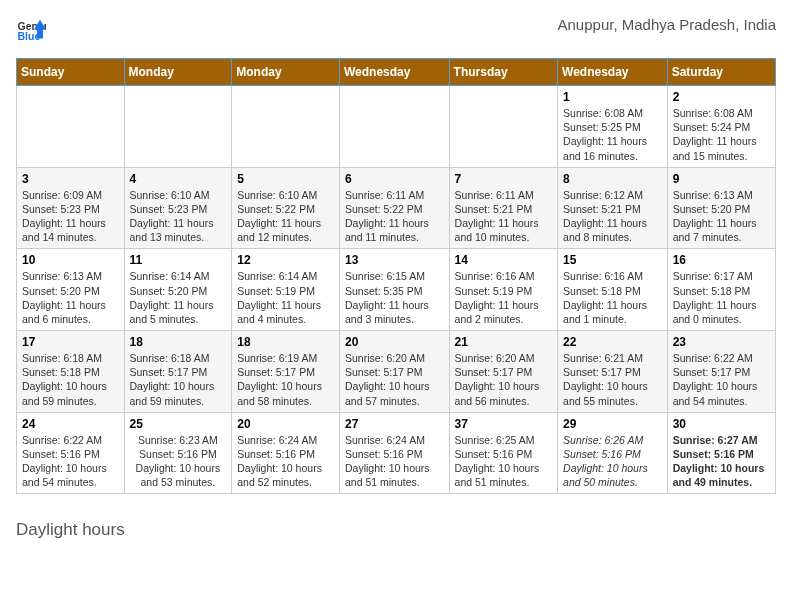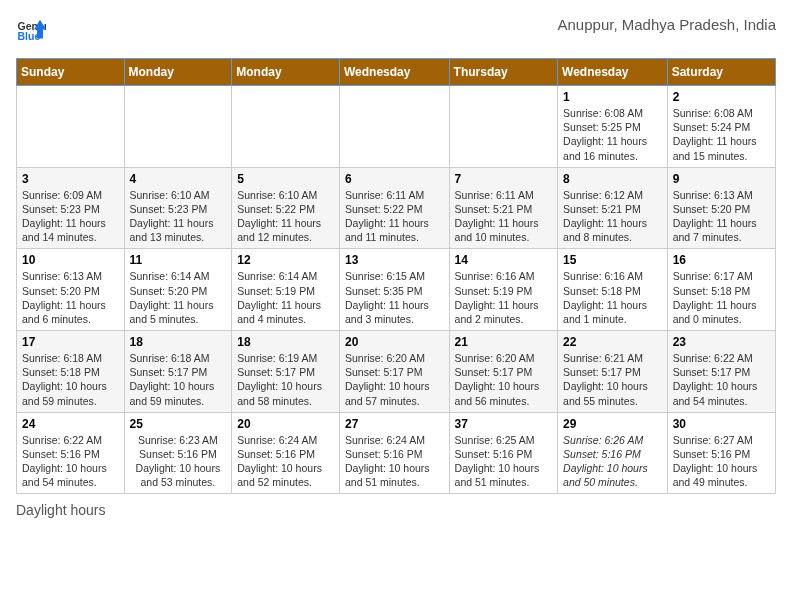--- a/index.html
+++ b/index.html
@@ -69,22 +69,22 @@
     }
     .day-info {
       font-size: 10.5px;
       color: #333;
       line-height: 1.35;
     }
     .empty-cell {
       background: #fff !important;
     }
     .footer-note {
-      margin-top: 8px;
-      font-size: 14px;
+      margin-top: 26px;
+      font-size: 17px;
       color: #555;
     }
   </style>
 </head>
 <body>
 
 <div class="header">
   <div class="logo">
     <svg class="logo-icon" viewBox="0 0 40 40">
       <text x="2" y="18" font-size="14" font-weight="bold" fill="#333" font-family="Arial">General</text>
@@ -293,21 +293,21 @@
 Daylight: 10 hours and 51 minutes.</div>
         </td>
         <td>
           <span class="day-num">29</span>
           <div class="day-info" style="white-space: pre-line; font-style: italic;">Sunrise: 6:26 AM
 Sunset: 5:16 PM
 Daylight: 10 hours and 50 minutes.</div>
         </td>
         <td>
           <span class="day-num">30</span>
-          <div class="day-info" style="white-space: pre-line;">Sunrise: 6:27 AM
+          <div class="day-info" style="white-space: pre-line; font-weight: bold;">Sunrise: 6:27 AM
 Sunset: 5:16 PM
 Daylight: 10 hours and 49 minutes.</div>
         </td>
       </tr>
     </tbody>
 </table>
 
 <div class="footer-note">Daylight hours</div>
 
 </body></html>

